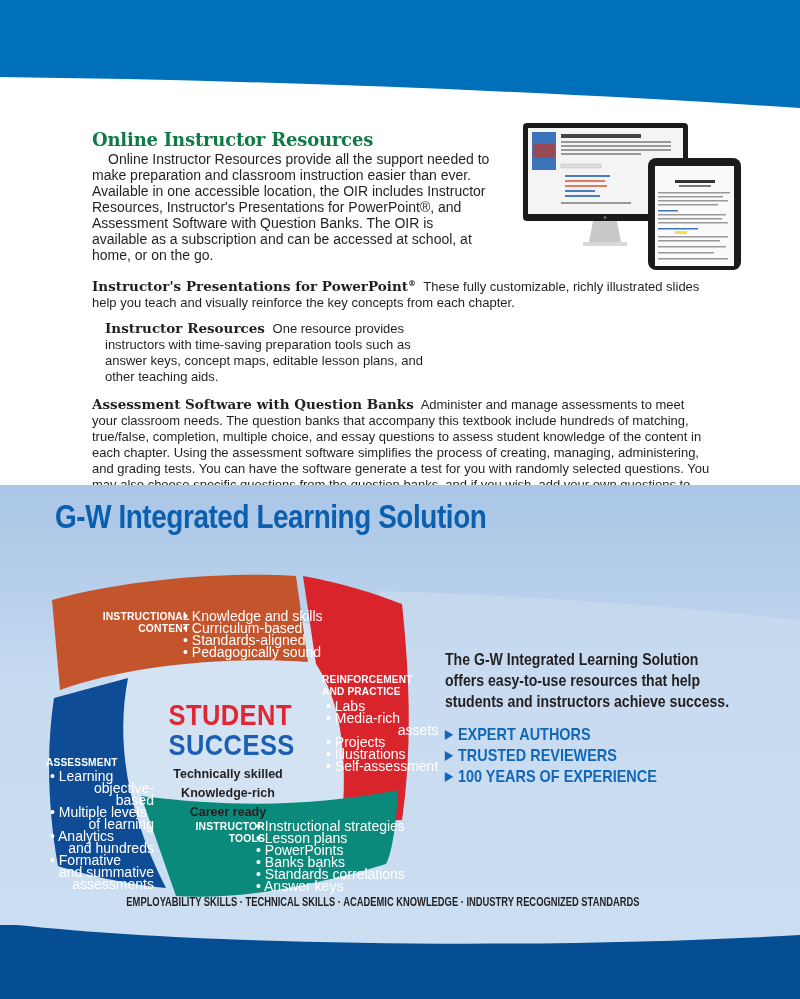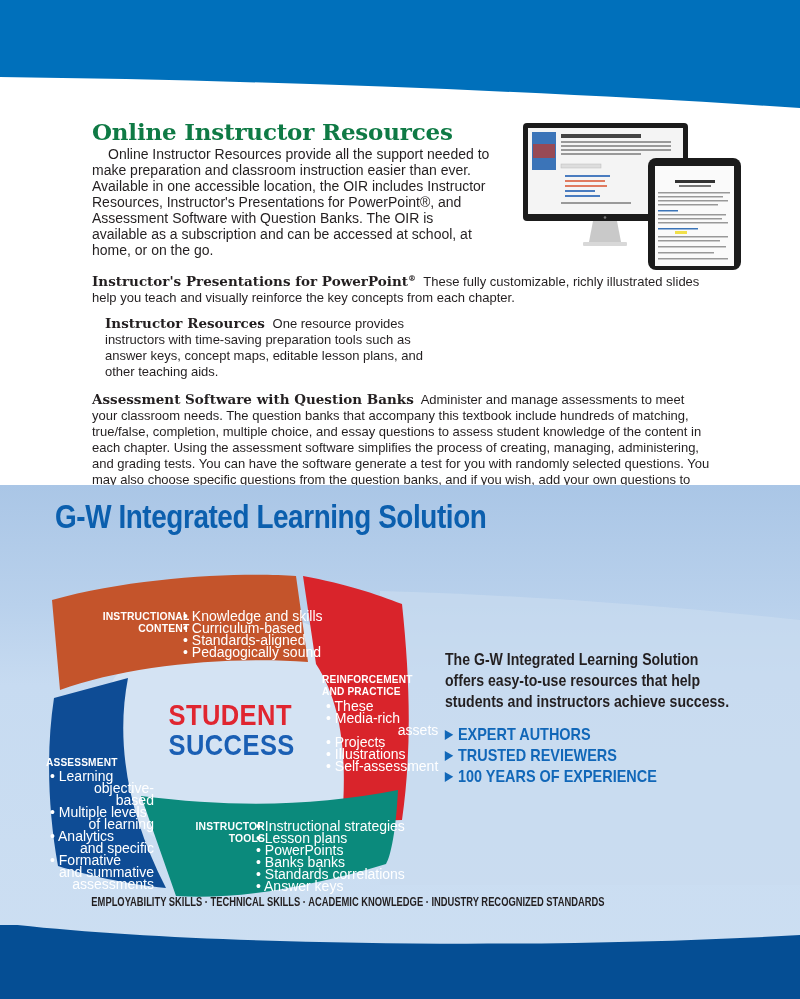--- a/index.html
+++ b/index.html
@@ -8,21 +8,21 @@
     background: #ffffff;
     font-family: "Liberation Sans", sans-serif;
     color: #231f20;
   }
   .top-band { position: absolute; left: 0; top: 0; width: 800px; height: 110px; }
   .top-band svg { display: block; }
 
   .oir { position: absolute; left: 92px; top: 114px; width: 620px; }
   .oir-title {
     font-family: "DejaVu Serif", serif; font-weight: bold;
-    color: #0f7a45; font-size: 23px; margin: 4px 0 1px 0; letter-spacing: -0.2px;
+    color: #0f7a45; font-size: 18px; margin: 15px 0 1px 0; letter-spacing: -0.2px;
   }
   .oir-intro {
     font-size: 14px; line-height: 16px; width: 400px; margin: 0; text-indent: 16px;
   }
   .sub { font-size: 13px; line-height: 16px; margin: 0; }
   .sub .h {
     font-family: "DejaVu Serif", serif; font-weight: bold; font-size: 13.5px;
     color: #231f20; margin-right: 4px;
   }
   .sub.ir { margin-top: 9px; width: 335px; padding-left: 13px; }
@@ -71,21 +71,21 @@
   }
   .pitch-list { margin-top: 12px; }
   .pitch-item {
     font-weight: bold; font-size: 17px; color: #1167b8; line-height: 20px;
     transform: scaleX(0.85); transform-origin: left top; white-space: nowrap;
   }
   .pitch-item .arrow { font-size: 12px; margin-right: 6px; vertical-align: 2px; }
 
   .footer-strip {
     position: absolute; left: 0; top: 410px; width: 696px; text-align: center;
-    font-weight: bold; font-size: 12px; color: #231f20;
+    font-weight: bold; font-size: 12px; color: #231f20; padding-left: 35px;
   }
   .footer-strip span { display: inline-block; transform: scaleX(0.78); white-space: nowrap; }
   .bottom-band { position: absolute; left: 0; top: 440px; width: 800px; height: 74px; }
 </style>
 </head>
 <body>
 
 <div class="top-band">
   <svg width="800" height="110" viewBox="0 0 800 110">
     <path d="M0 0 H800 V108 C560 92 260 80 0 77 Z" fill="#0070bb"></path>
@@ -191,44 +191,49 @@
       <div>• <span>Curriculum-based</span></div>
       <div>• <span>Standards-aligned</span></div>
       <div>• <span>Pedagogically sound</span></div>
     </div>
 
     <div class="seg-label cond" style="left:276px;top:103px;transform:scaleX(0.88);">
       <div>REINFORCEMENT</div>
       <div>AND PRACTICE</div>
     </div>
     <div class="bul" style="left:280px;top:130px;">
-      <div>• <span>These</span></div>
+      <div>• <span>Labs</span></div>
       <div>• <span>Media-rich</span></div>
       <div class="ind"><span>assets</span></div>
       <div>• <span>Projects</span></div>
       <div>• <span>Illustrations</span></div>
       <div>• <span>Self-assessment</span></div>
     </div>
 
     <div class="seg-label cond" style="left:0px;top:186px;transform:scaleX(0.88);">ASSESSMENT</div>
     <div class="bul" style="left:4px;top:200px;">
       <div>• <span>Learning</span></div>
       <div class="ind"><span>objective-</span></div>
       <div class="ind"><span>based</span></div>
       <div>• <span>Multiple levels</span></div>
       <div class="ind"><span>of learning</span></div>
       <div>• <span>Analytics</span></div>
-      <div class="ind"><span>and specific</span></div>
+      <div class="ind"><span>and hundreds</span></div>
       <div>• <span>Formative</span></div>
       <div class="ind"><span>and summative</span></div>
       <div class="ind"><span>assessments</span></div>
     </div>
 
     <div class="center-big" style="left:112px;top:130px;width:140px;color:#e02630;">STUDENT</div>
     <div class="center-big" style="left:112px;top:160px;width:140px;color:#1a5fb4;">SUCCESS</div>
+    <div class="center-small" style="left:112px;top:195px;">
+      <div>Technically skilled</div>
+      <div>Knowledge-rich</div>
+      <div>Career ready</div>
+    </div>
 
     <div class="seg-label cond" style="left:120px;top:250px;width:110px;text-align:right;transform:scaleX(0.9);">
       <div>INSTRUCTOR</div>
       <div>TOOLS</div>
     </div>
     <div class="bul" style="left:210px;top:250px;">
       <div>• <span>Instructional strategies</span></div>
       <div>• <span>Lesson plans</span></div>
       <div>• <span>PowerPoints</span></div>
       <div>• <span>Banks banks</span></div>

